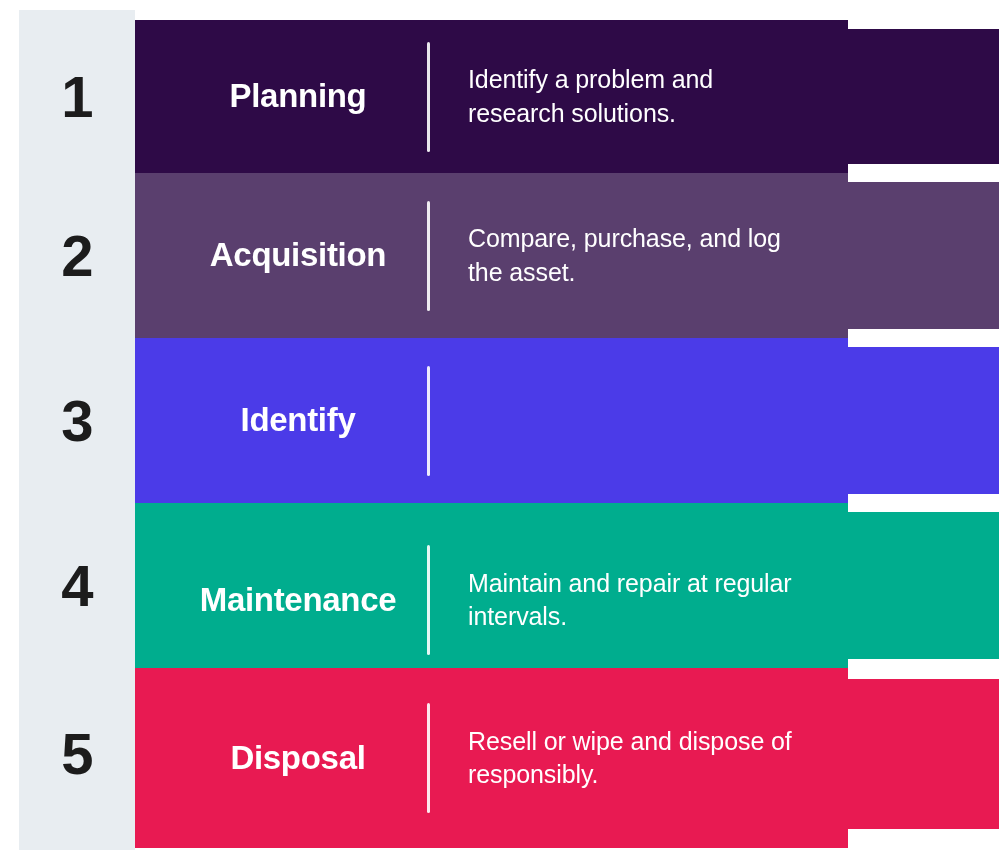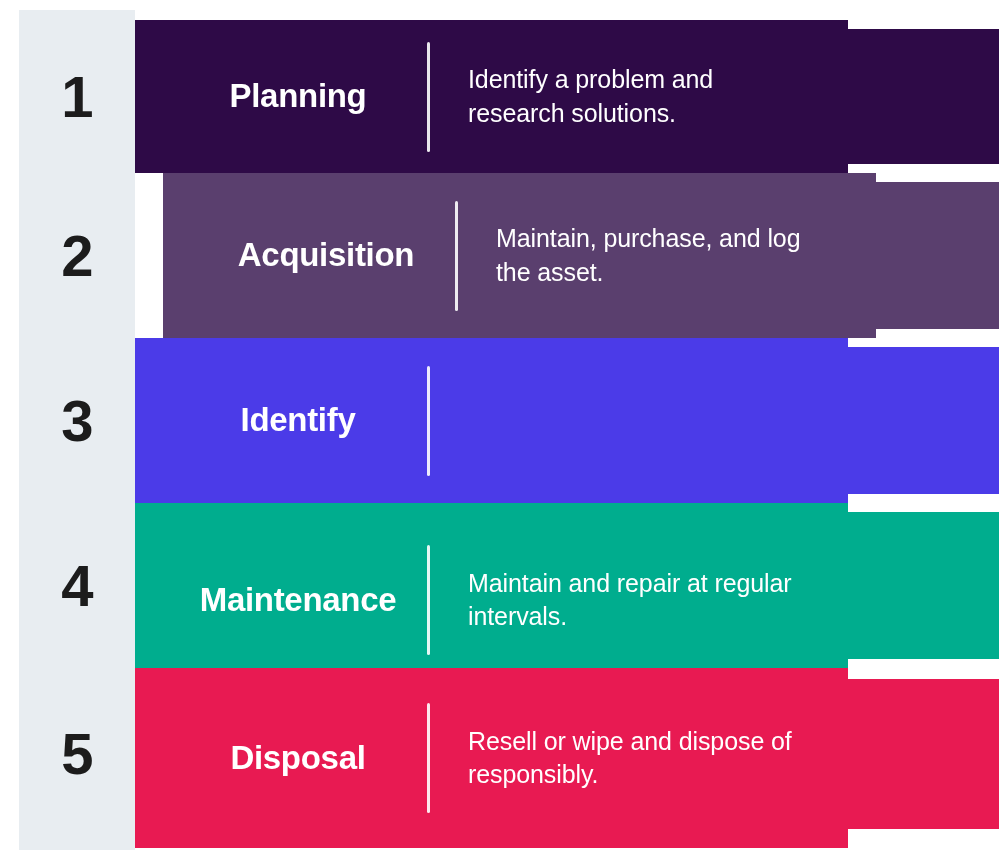--- a/index.html
+++ b/index.html
@@ -140,27 +140,27 @@
   <div id="rows-host">
       <div class="stage-row" style="top: 20px; height: 153px;">
         <div class="stage-cap" style="background: rgb(46, 10, 71); height: 135px; top: 9px;"></div>
         <div class="stage-bar" style="background: rgb(46, 10, 71);"></div>
         <div class="stage-content">
           <div class="stage-title">Planning</div>
           <div class="stage-divider"></div>
           <div class="stage-desc">Identify a problem and research solutions.</div>
         </div>
       </div>
-      <div class="stage-row" style="top: 173px; height: 165px; margin-left: 28px;">
+      <div class="stage-row" style="top: 173px; height: 165px;">
         <div class="stage-cap" style="background: rgb(90, 63, 110); height: 147px; top: 9px;"></div>
         <div class="stage-bar" style="background: rgb(90, 63, 110);"></div>
         <div class="stage-content">
           <div class="stage-title">Acquisition</div>
           <div class="stage-divider"></div>
-          <div class="stage-desc">Maintain, purchase, and log the asset.</div>
+          <div class="stage-desc">Compare, purchase, and log the asset.</div>
         </div>
       </div>
       <div class="stage-row" style="top: 338px; height: 165px;">
         <div class="stage-cap" style="background: rgb(75, 59, 232); height: 147px; top: 9px;"></div>
         <div class="stage-bar" style="background: rgb(75, 59, 232);"></div>
         <div class="stage-content">
           <div class="stage-title">Identify</div>
           <div class="stage-divider"></div>
         </div>
       </div>

